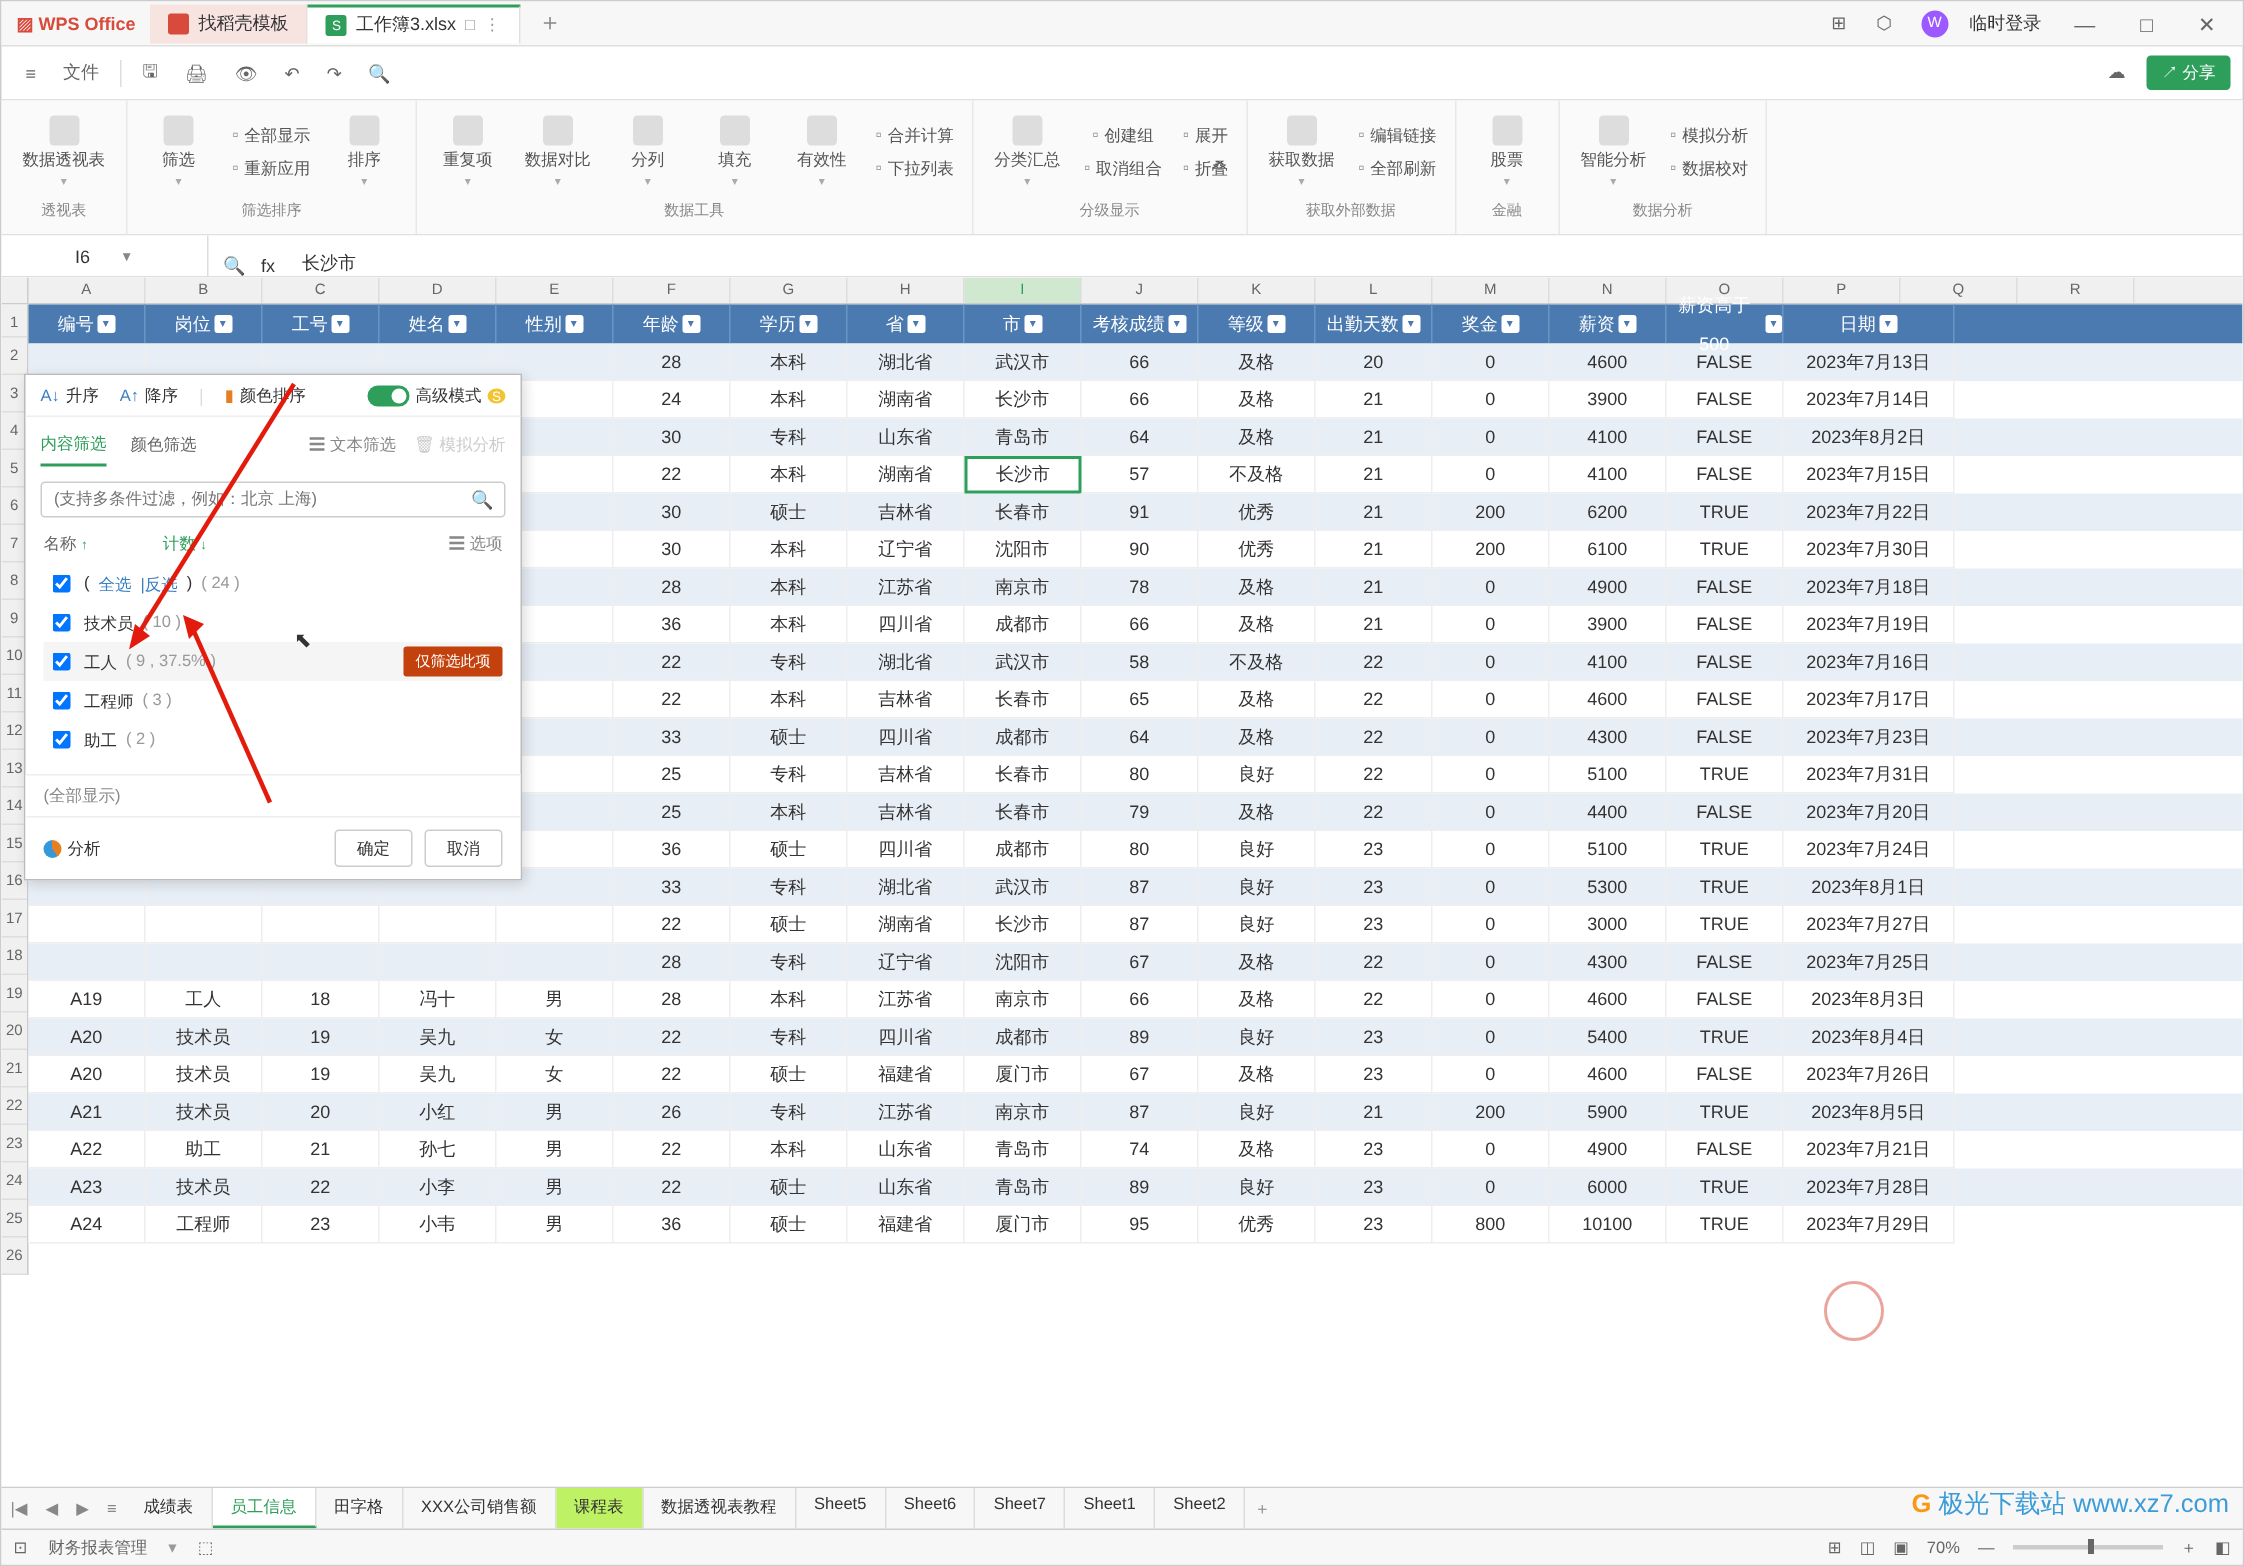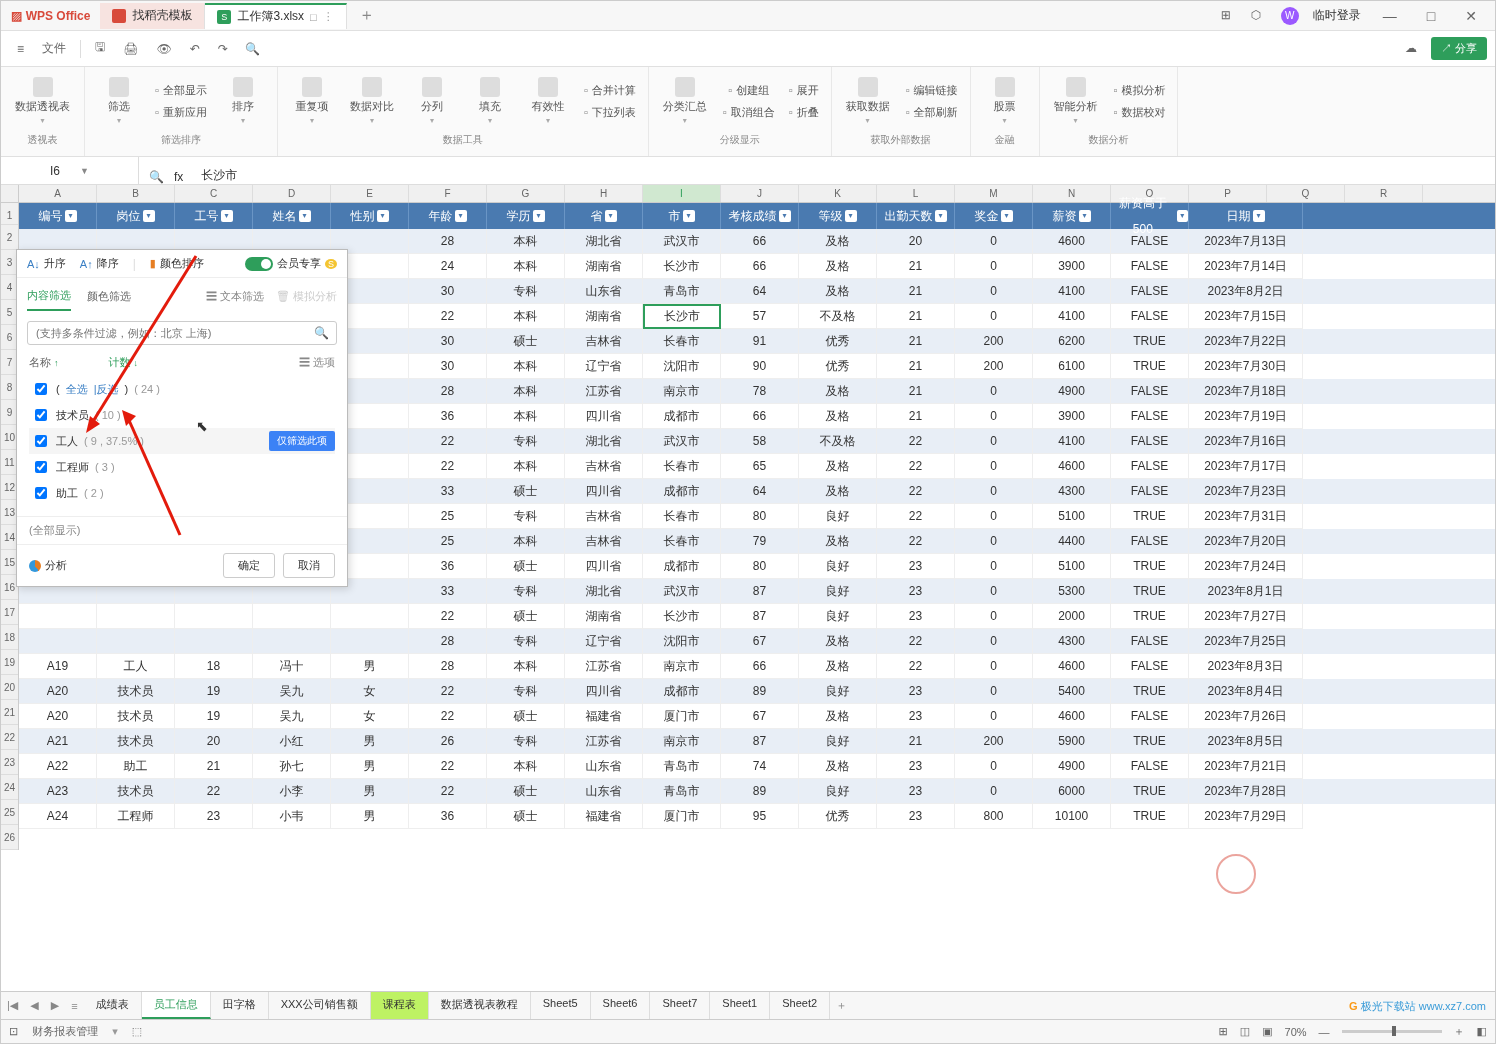--- a/index.html
+++ b/index.html
@@ -76,40 +76,40 @@
 .fp-search-ico{position:absolute;right:8px;top:5px;color:#888}
 .fp-cols{display:flex;padding:4px 12px;font-size:11px;color:#666;gap:50px}
 .fp-col1{display:flex;align-items:center;gap:3px}
 .fp-col-opt{margin-left:auto;color:#888}
 .fp-list{padding:2px 12px 80px}
 .fp-item{display:flex;align-items:center;padding:4px 2px;gap:6px;font-size:11px;position:relative}
 .fp-item.hover{background:#f5f5f5}
 .fp-cb{width:12px;height:12px}
 .fp-link{color:#3a7fc4;cursor:pointer}
 .fp-cnt{color:#999}
-.fp-only{position:absolute;right:0;background:#3b82f6;color:#fff;padding:3px 8px;border-radius:2px;font-size:10px}
+.fp-only{position:absolute;right:0;background:#c2410c;color:#fff;padding:3px 8px;border-radius:2px;font-size:10px}
 .fp-bottom{position:absolute;bottom:0;left:0;right:0;border-top:1px solid #eee;background:#fff}
 .fp-all{padding:6px 12px;font-size:11px;color:#888;border-bottom:1px solid #eee}
 .fp-footer{display:flex;align-items:center;padding:8px 12px;gap:8px}
 .fp-analyze{display:flex;align-items:center;gap:4px;font-size:11px}
 .fp-pie{width:12px;height:12px;border-radius:50%;background:conic-gradient(#e67e22 0 40%,#3498db 40% 100%)}
 .fp-btn{margin-left:auto;padding:4px 14px;border:1px solid #ccc;border-radius:3px;font-size:11px;cursor:pointer}
 .sheet-tabs{height:28px;display:flex;align-items:center;border-top:1px solid #ccc;background:#f7f7f7;gap:0}
 .st-nav{padding:0 6px;color:#888;font-size:11px}
 .st-tab{padding:5px 12px;font-size:11px;border-right:1px solid #ddd;cursor:pointer}
 .st-tab.active{background:#fff;color:#2e9e5b;border-bottom:2px solid #2e9e5b}
 .st-tab.orange{background:#bef264}
 .statusbar{height:24px;display:flex;align-items:center;border-top:1px solid #ccc;background:#f7f7f7;padding:0 8px;font-size:11px;color:#666;gap:14px}
 .sb-right{margin-left:auto;display:flex;align-items:center;gap:12px}
 .zoom-slider{width:100px;height:3px;background:#ccc;position:relative}
 .zoom-thumb{position:absolute;width:4px;height:10px;background:#666;top:-4px;left:50%}
 .arrow{position:absolute;z-index:110;pointer-events:none}
 .arrow-svg{stroke:#e31b0c;stroke-width:3;fill:none}
 .arrow-head{fill:#e31b0c}
-.watermark{position:absolute;right:10px;bottom:30px;font-size:11px;color:#3b9cd8}
+.watermark{position:absolute;right:10px;bottom:30px;font-size:17px;color:#3b9cd8}
 .seal{position:absolute;right:240px;bottom:150px;width:40px;height:40px;border:2px solid #d84a3b;border-radius:50%;opacity:0.5}
 .cursor{position:absolute;z-index:120;font-size:14px}
 </style>
 </head>
 <body>
 
 <div class="app">
   <div class="titlebar">
     <div class="tb-left">
       <div class="tb-logo"><span style="color:#d84a3b">▨</span> <span>WPS Office</span></div>
@@ -637,21 +637,21 @@
             <div class="cell"></div>
             <div class="cell"></div>
             <div class="cell">22</div>
             <div class="cell">硕士</div>
             <div class="cell">湖南省</div>
             <div class="cell">长沙市</div>
             <div class="cell">87</div>
             <div class="cell">良好</div>
             <div class="cell">23</div>
             <div class="cell">0</div>
-            <div class="cell">2000</div>
+            <div class="cell">3000</div>
             <div class="cell">TRUE</div>
             <div class="cell date">2023年7月27日</div>
           </div>
           <div class="data-row">
             <div class="cell"></div>
             <div class="cell"></div>
             <div class="cell"></div>
             <div class="cell"></div>
             <div class="cell"></div>
             <div class="cell">28</div>
@@ -850,21 +850,21 @@
         <span style="color:#3a7fc4">A↑</span>
         <span>降序</span>
       </span>
     <span style="color:#ddd">|</span>
     <span class="fp-sort">
         <span style="color:#e67e22">▮</span>
         <span>颜色排序</span>
       </span>
     <div class="fp-toggle">
         <div class="switch"></div>
-        <span>会员专享</span>
+        <span>高级模式</span>
         <span style="background:#f4c430;color:#fff;border-radius:50%;padding:0 3px;font-size:9px">S</span>
       </div>
   </div>
   <div class="fp-tabs">
     <span class="fp-tab active">内容筛选</span>
     <span class="fp-tab">颜色筛选</span>
     <div class="fp-tab-r">
       <span><span>☰</span> <span>文本筛选</span></span>
       <span style="color:#ccc"><span>🗑</span> <span>模拟分析</span></span>
     </div>

